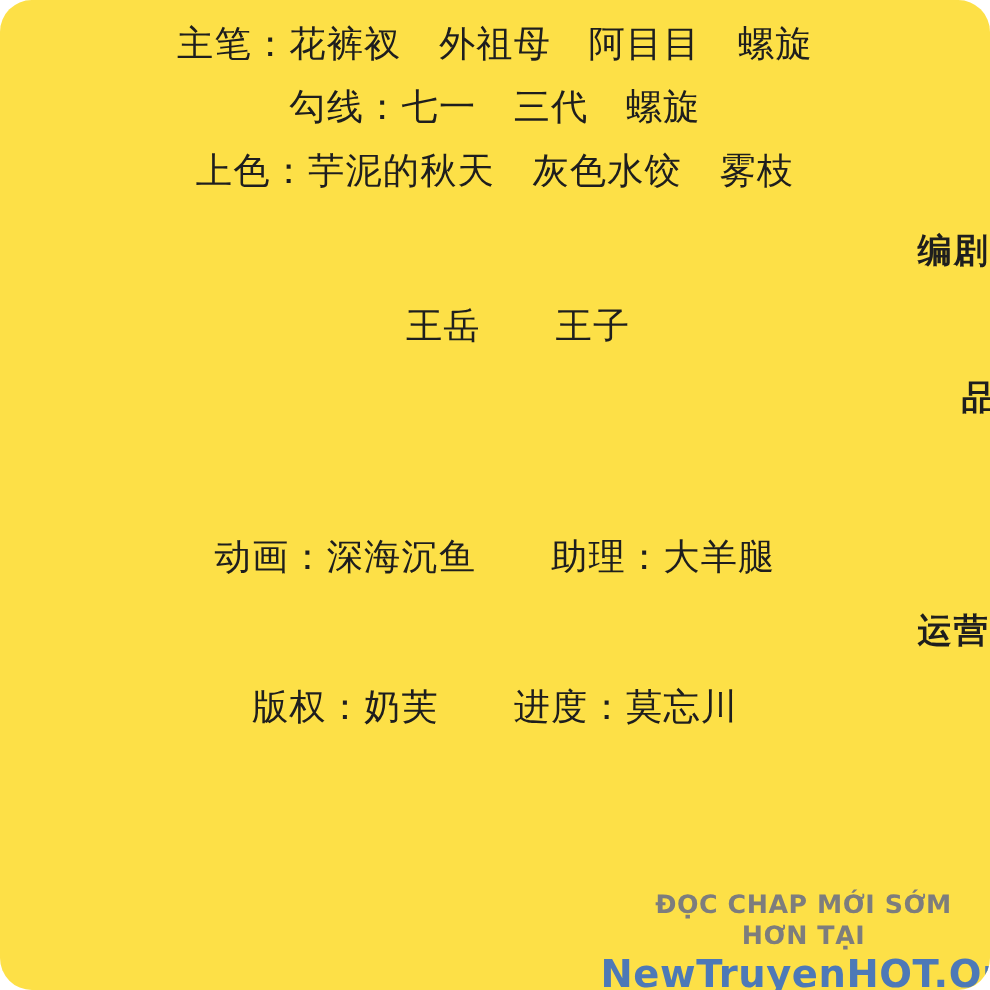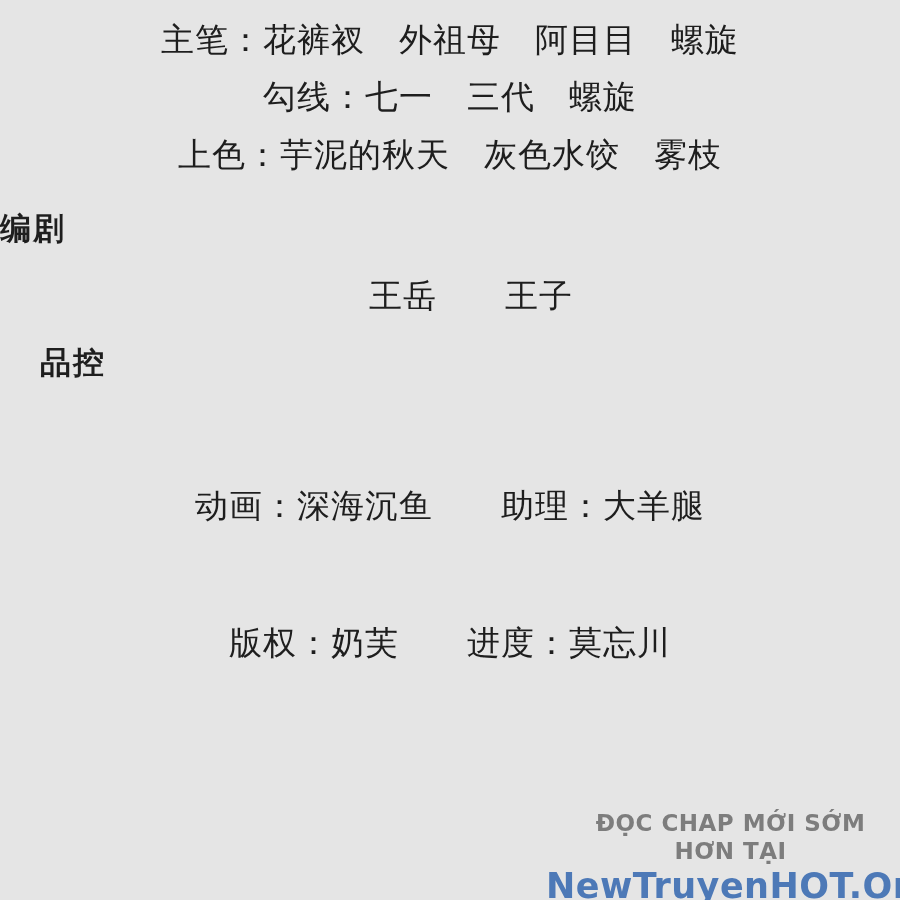--- a/index.html
+++ b/index.html
@@ -4,41 +4,42 @@
 <style>
   html, body {
     margin: 0;
     padding: 0;
     background: #ffffff;
   }
   .page {
     position: relative;
     width: 900px;
     height: 900px;
-    background: #e5e5e5;
+    background: #fde047;
     overflow: hidden;
     font-family: "DejaVu Sans", "Liberation Sans", sans-serif;
     color: #1e1e1e;
+    border-radius: 29px;
   }
   .credit-row {
     position: absolute;
     left: 0;
     width: 100%;
     text-align: center;
     font-size: 33px;
     font-weight: 400;
     line-height: 1.2;
     letter-spacing: 1px;
     white-space: pre;
   }
   .credit-header {
     position: absolute;
     left: 0;
     width: 100%;
-    text-align: left;
+    text-align: right;
     font-size: 31px;
     font-weight: 700;
     line-height: 1.2;
     letter-spacing: 2px;
   }
   .row-1  { top: 20px;  }
   .row-2  { top: 77px;  }
   .row-3  { top: 135px; }
   .hdr-1  { top: 210px; }
   .row-4  { top: 276px; margin-left: 21px; }
@@ -83,20 +84,21 @@
 
   <div class="credit-header hdr-1">编剧</div>
 
   <div class="credit-row row-4">王岳　　王子</div>
 
   <div class="credit-header hdr-2">品控</div>
 
 
   <div class="credit-row row-6">动画：深海沉鱼　　助理：大羊腿</div>
 
+  <div class="credit-header hdr-3">运营</div>
 
   <div class="credit-row row-7">版权：奶芙　　进度：莫忘川</div>
 
   <div class="watermark">
     <div class="watermark-tagline" style="color: rgb(125, 125, 125);">ĐỌC CHAP MỚI SỚM HƠN TẠI</div>
     <div class="watermark-site" style="color: rgb(77, 121, 183);">NewTruyenHOT.Org</div>
   </div>
 
 </div>
 

